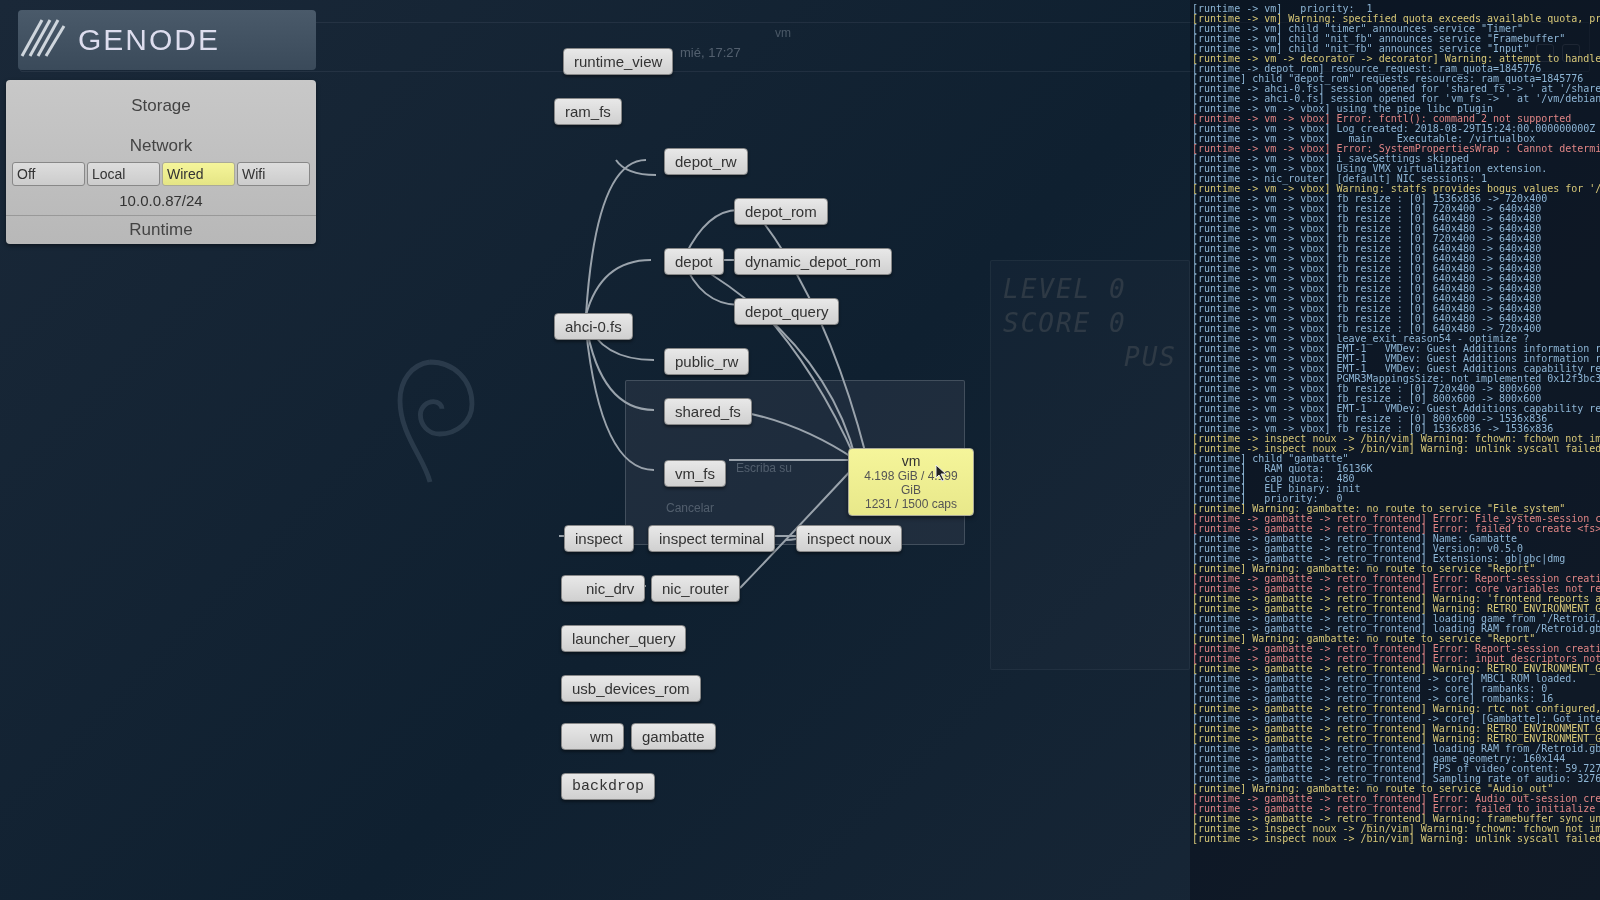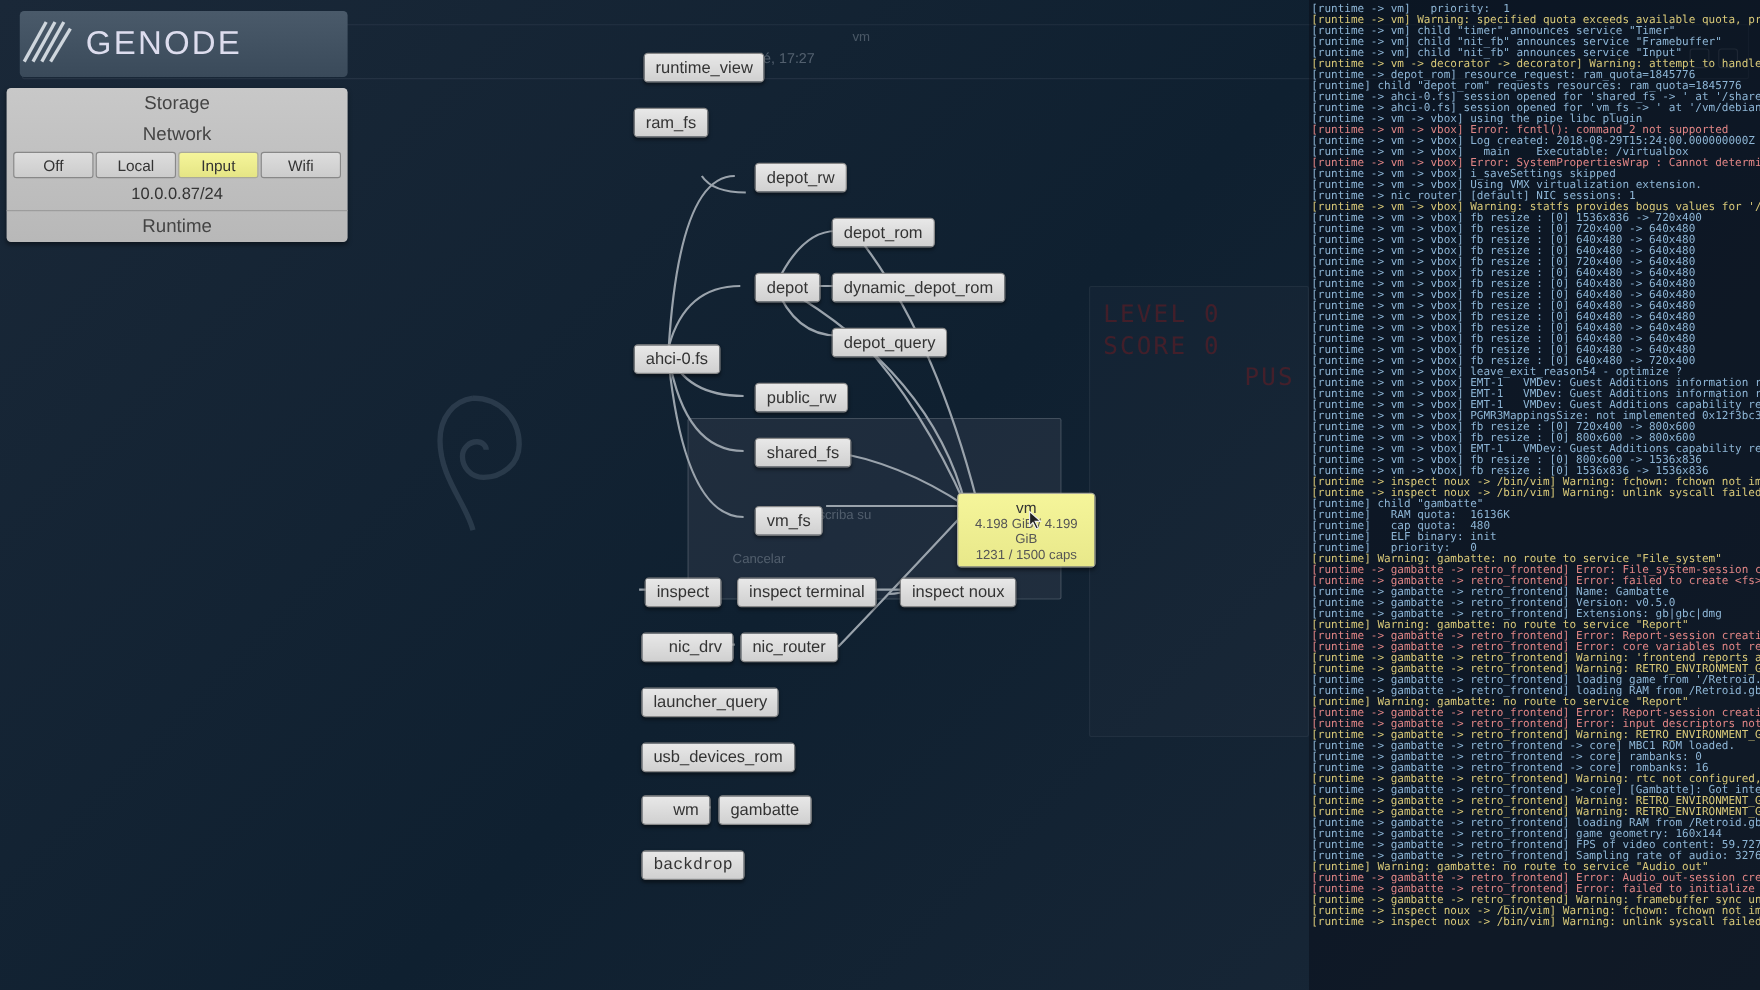--- a/index.html
+++ b/index.html
@@ -43,48 +43,49 @@
   border-radius: 4px;
   box-shadow: 0 2px 4px rgba(0,0,0,0.4);
   font-size: 15px;
   color: #333;
 }
 .panel-header {
   text-align: center;
   padding: 4px;
   font-size: 17px;
   color: #444;
+  margin-top: 12px;
 }
 .net-row {
   display: flex;
   gap: 2px;
   padding: 2px 6px;
 }
 .net-btn {
   flex: 1;
   background: linear-gradient(#ddd, #ccc);
   border: 1px solid #888;
   border-radius: 3px;
   padding: 3px 4px;
-  text-align: center;
+  text-align: left;
   font-size: 14px;
 }
 .net-btn.active {
   background: linear-gradient(#f5f59a, #e5e585);
   border-color: #aa9;
   font-weight: 500;
 }
 .ip-row {
   text-align: center;
   padding: 4px;
 }
 
 .graph {
   position: absolute;
-  left: 508px; top: 0;
+  left: 486px; top: 0;
   width: 700px; height: 740px;
 }
 .graph svg.wires {
   position: absolute;
   left: 0; top: 0;
   width: 700px; height: 900px;
   pointer-events: none;
 }
 .node {
   position: absolute;
@@ -142,25 +143,26 @@
   border-radius: 3px;
 }
 .gambatte-win {
   position: absolute;
   left: 990px; top: 260px;
   width: 200px; height: 410px;
   opacity: 0.3;
 }
 .gambatte-header {
   font-family: monospace;
-  font-size: 22px;
-  color: #b91c1c;
+  font-size: 26px;
+  color: #737373;
   letter-spacing: 2px;
   padding: 12px;
   line-height: 1.3;
+  font-style: italic;
 }
 .log-panel {
   position: absolute;
   left: 1190px; top: 0;
   width: 470px; height: 900px;
   background: rgba(10,15,25,0.55);
   font-family: monospace;
   font-size: 10px;
   line-height: 10px;
   color: #6a9abf;
@@ -209,21 +211,21 @@
   </span>
   <span class="genode-text">GENODE</span>
 </div>
 
 <div class="side-panel">
   <div class="panel-header">Storage</div>
   <div class="panel-header">Network</div>
   <div class="net-row">
     <div class="net-btn">Off</div>
     <div class="net-btn">Local</div>
-    <div class="net-btn active">Input</div>
+    <div class="net-btn active">Wired</div>
     <div class="net-btn">Wifi</div>
   </div>
   <div class="ip-row">10.0.0.87/24</div>
   <div class="panel-header" style="border-top:1px solid #999; margin-top:2px;">Runtime</div>
 </div>
 
 <div class="faded-window" style="left:625px; top:380px; width:340px; height:165px;">
   <div style="position:absolute; left:110px; top:80px; color:rgba(200,210,220,0.3); font-size:12px;">Escriba su</div>
   <div style="position:absolute; left:40px; top:120px; color:rgba(200,210,220,0.3); font-size:12px;text-align:right;">Cancelar</div>
 </div>

